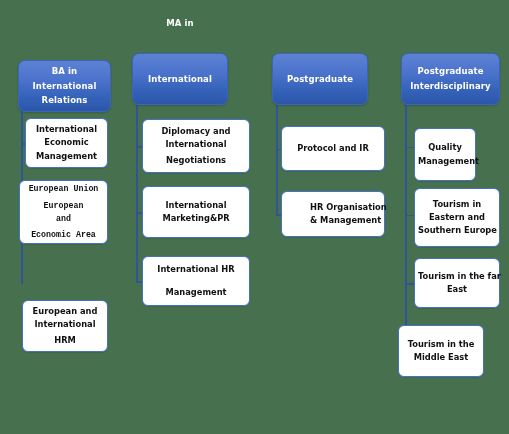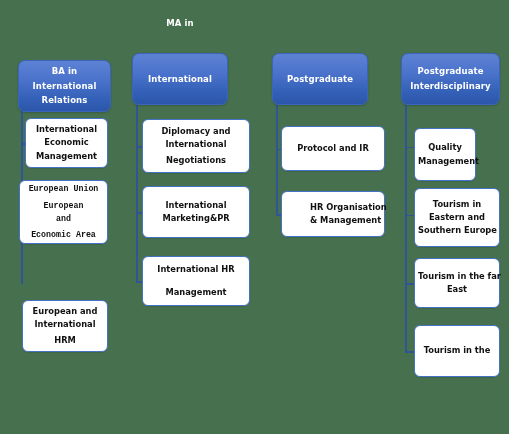--- a/index.html
+++ b/index.html
@@ -166,16 +166,17 @@
     </div>
     <div class="node-child" style="left: 414px; top: 188px; width: 86px; height: 59px;">
       <span class="tline">Tourism  in</span>
       <span class="tline">Eastern and</span>
       <span class="tline">Southern  Europe</span>
     </div>
     <div class="node-child" style="left: 414px; top: 258px; width: 86px; height: 50px;">
       <span class="tline">Tourism  in the far</span>
       <span class="tline">East</span>
     </div>
-    <div class="node-child" style="left: 414px; top: 325px; width: 86px; height: 52px;">
+    <div class="node-child" style="left: 398px; top: 325px; width: 86px; height: 52px;">
       <span class="tline">Tourism  in the</span>
+      <span class="tline">Middle East</span>
     </div>
   </div>
 
 </body></html>

